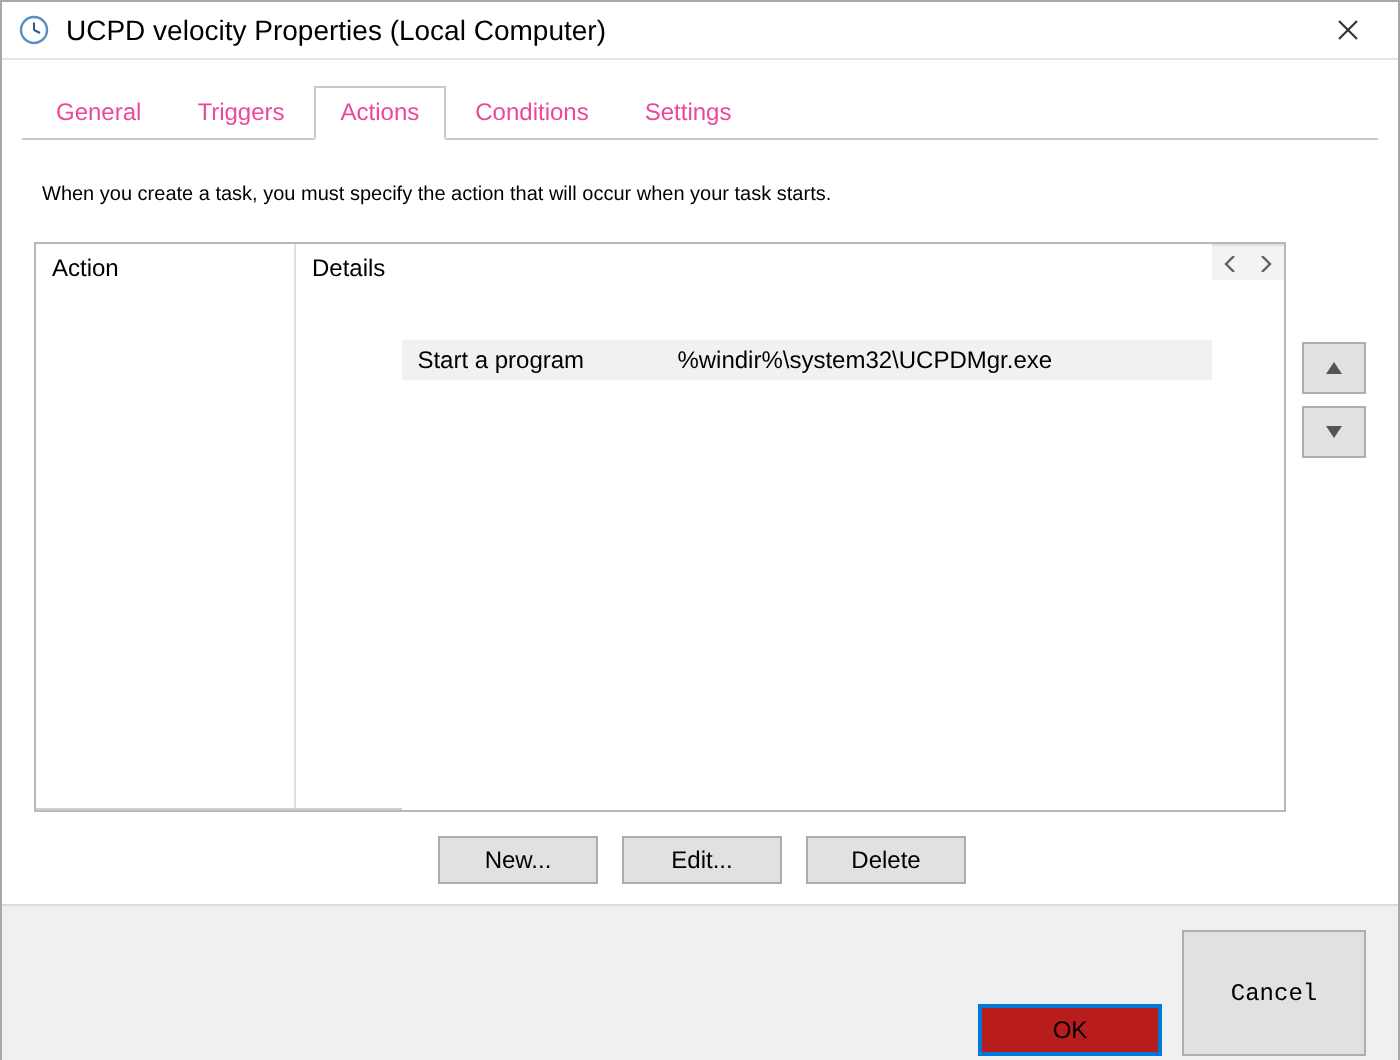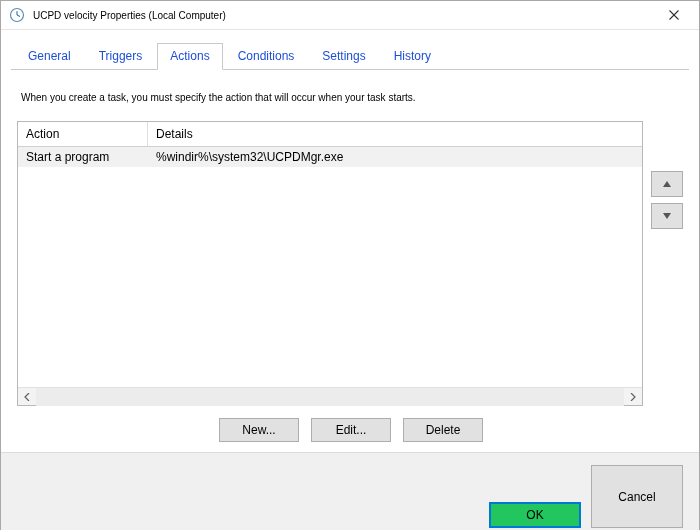--- a/index.html
+++ b/index.html
@@ -28,21 +28,21 @@
       border-bottom: 1px solid #e5e5e5;
     }
     .titlebar .app-icon {
       width: 16px; height: 16px;
       margin-right: 6px;
       display: inline-flex; align-items: center; justify-content: center;
     }
     .titlebar .title {
       flex: 1;
       color: #000;
-      font-size: 10px;
+      font-size: 14px;
       padding-left: 2px;
     }
     .titlebar .close {
       width: 42px; height: 28px;
       display: flex; align-items: center; justify-content: center;
       color: #333;
       cursor: pointer;
     }
 
     .content-area {
@@ -54,21 +54,21 @@
 
     .tabs {
       display: flex;
       align-items: flex-end;
       border-bottom: 1px solid #c9c9c9;
       padding-left: 4px;
     }
     .tab {
       padding: 5px 12px 6px 12px;
       background: transparent;
-      color: #1d4ed8;
+      color: #ec4899;
       cursor: pointer;
       border: 1px solid transparent;
       margin-right: 2px;
       position: relative;
       bottom: -1px;
     }
     .tab.active {
       background: #ffffff;
       border: 1px solid #c9c9c9;
       border-bottom: 1px solid #ffffff;
@@ -92,38 +92,39 @@
       align-items: flex-start;
       gap: 8px;
     }
 
     .table-container {
       flex: 1;
       border: 1px solid #b8b8b8;
       background: #ffffff;
       height: 285px;
       display: flex;
-      flex-direction: column;
+      flex-direction: row;
     }
     .table-header {
       display: flex;
       border-bottom: 1px solid #d0d0d0;
     }
     .th {
       padding: 5px 8px;
       color: #000;
       background: #ffffff;
       border-right: 1px solid #e0e0e0;
     }
     .th.action-col { width: 130px; }
     .th.details-col { flex: 1; border-right: none; }
 
     .table-body {
       flex: 1;
       overflow: hidden;
+      margin-top: 48px;
     }
     .table-row {
       display: flex;
       background: #f1f1f1;
     }
     .td {
       padding: 3px 8px;
       color: #000;
     }
     .td.action-col { width: 130px; }
@@ -188,25 +189,25 @@
       gap: 10px;
       padding: 12px 16px 14px 0;
       border-top: 1px solid #dcdcdc;
       background: #f0f0f0;
     }
     .footer-inner {
       display: flex; gap: 10px;
     }
     .btn.primary {
       border: 2px solid #0078d7;
-      background: #22c55e;
+      background: #b91c1c;
       min-width: 92px;
       margin-top: 37px;
     }
-    .btn.std { min-width: 92px; }
+    .btn.std { min-width: 92px; font-family: Liberation Mono, monospace; }
   </style>
 </head>
 <body>
 
 <div class="window">
   <div class="titlebar">
     <span class="app-icon">
       <svg viewBox="0 0 16 16" width="16" height="16">
         <circle cx="8" cy="8" r="6.5" fill="#fff" stroke="#5a8fbd" stroke-width="1.2"></circle>
         <line x1="8" y1="8" x2="8" y2="4.2" stroke="#2a5c8a" stroke-width="1"></line>
@@ -223,21 +224,20 @@
   </div>
 
   <div class="content-area">
 
     <div class="tabs">
       <div class="tab">General</div>
       <div class="tab">Triggers</div>
       <div class="tab active">Actions</div>
       <div class="tab">Conditions</div>
       <div class="tab">Settings</div>
-      <div class="tab">History</div>
     </div>
 
     <div class="tab-panel">
 
       <div class="description">When you create a task, you must specify the action that will occur when your task starts.</div>
 
       <div class="middle-row">
 
         <div class="table-container">
           <div class="table-header">

